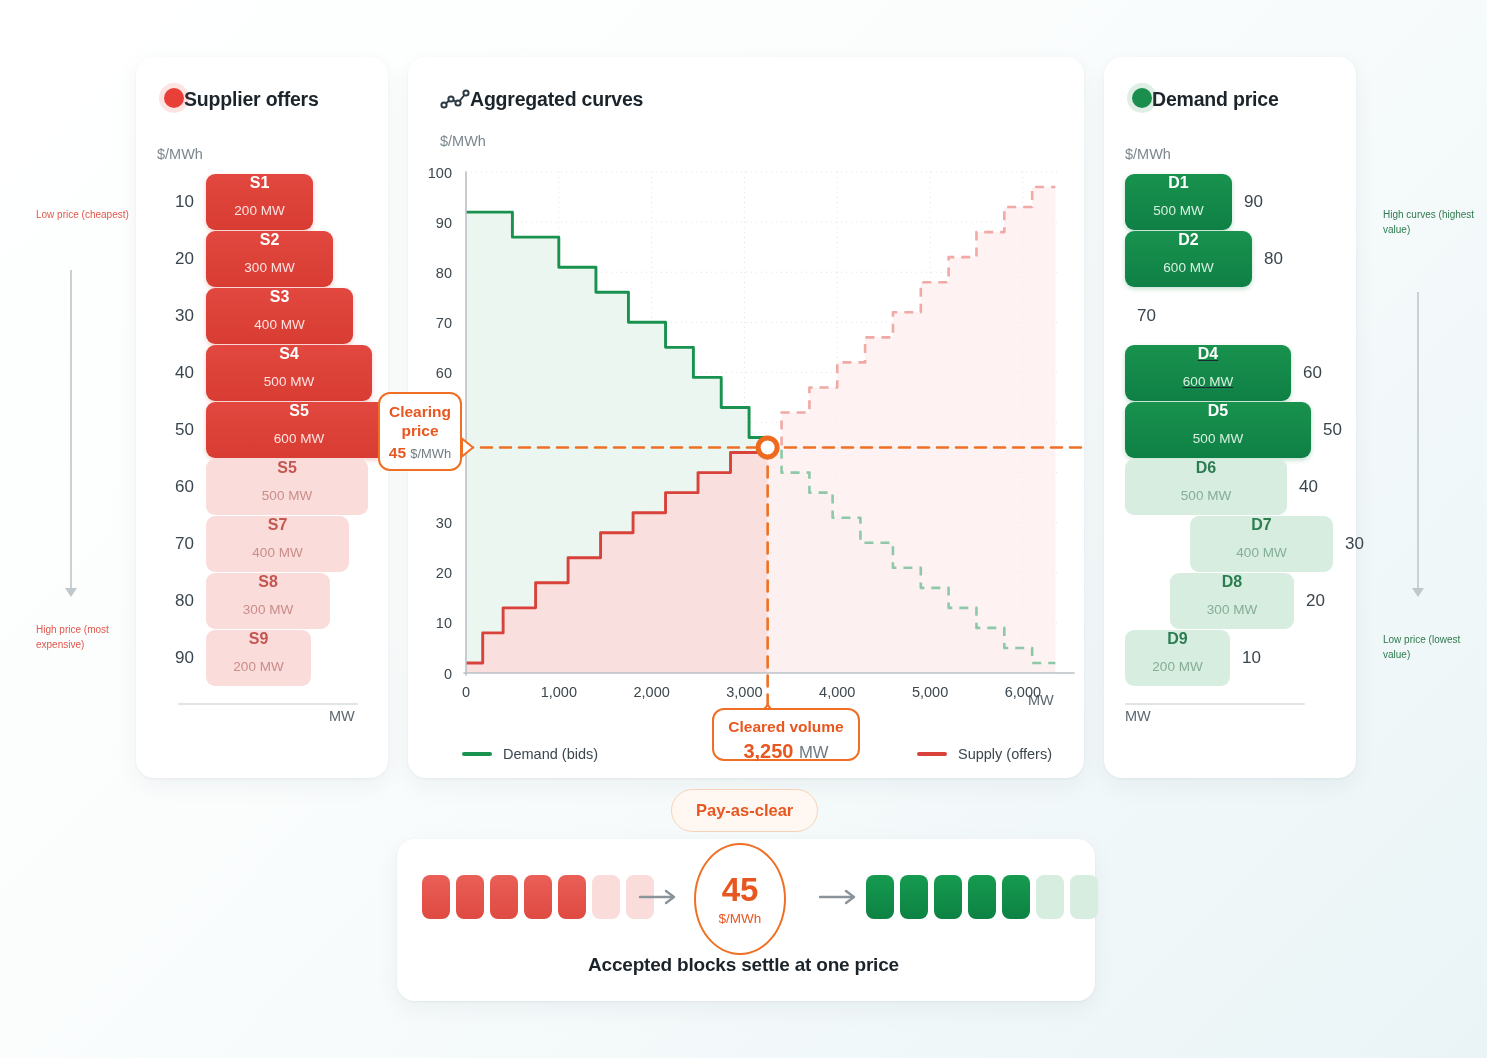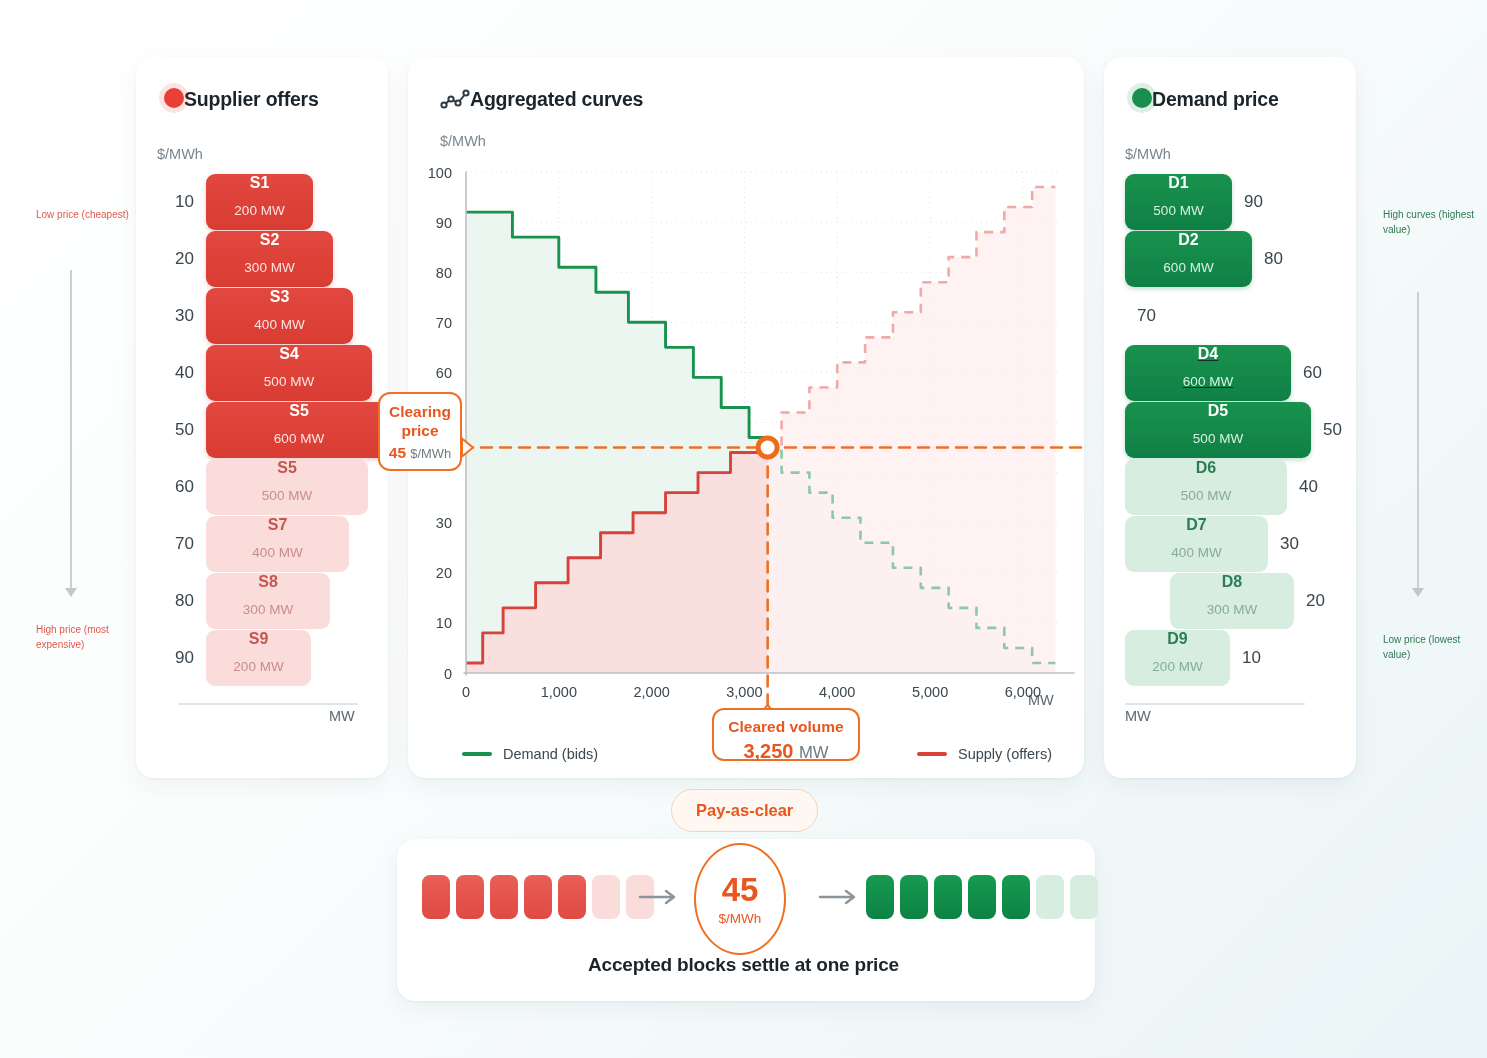--- a/index.html
+++ b/index.html
@@ -232,21 +232,21 @@
       </div>
       <span class="price-lbl" style="margin-left: 12px; text-align: left;">50</span>
     </div>
     <div class="row" style="top: 463px; left: 1125px;">
       <div class="blk dem-off" style="width: 162px;">
         <span class="code">D6</span>
         <span class="mw">500 MW</span>
       </div>
       <span class="price-lbl" style="margin-left: 12px; text-align: left;">40</span>
     </div>
-    <div class="row" style="top: 520px; left: 1125px;">
+    <div class="row" style="top: 520px; left: 1190px;">
       <div class="blk dem-off" style="width: 143px;">
         <span class="code">D7</span>
         <span class="mw">400 MW</span>
       </div>
       <span class="price-lbl" style="margin-left: 12px; text-align: left;">30</span>
     </div>
     <div class="row" style="top: 577px; left: 1125px;">
       <div class="blk dem-off" style="width: 124px; margin-left: 45px;">
         <span class="code">D8</span>
         <span class="mw">300 MW</span>

